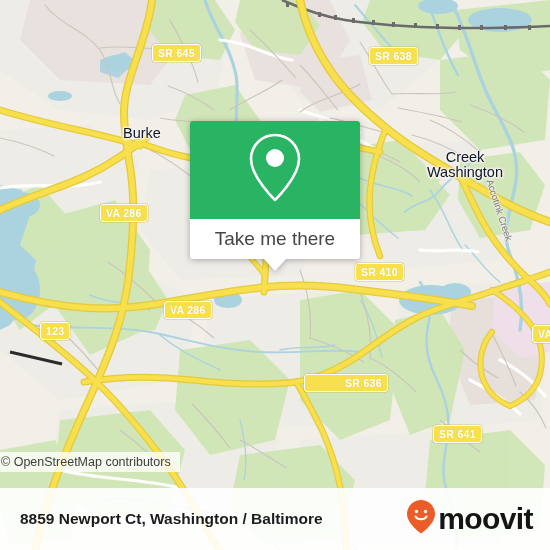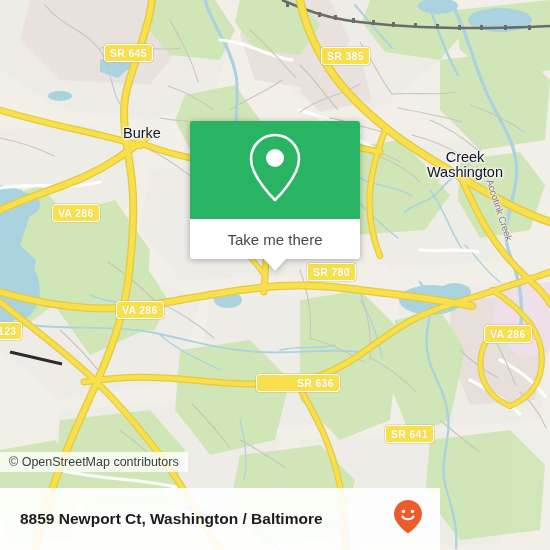--- a/index.html
+++ b/index.html
@@ -37,20 +37,21 @@
     font-size: 10.5px;
     font-weight: bold;
     letter-spacing: 0.3px;
     line-height: 14px;
     height: 14px;
     padding: 1px 5px 1px 5px;
     white-space: nowrap;
     box-shadow: 0 0 0 0.5px rgba(190,170,40,0.55);
     text-shadow: 0 0 1px rgba(140,120,20,0.25);
     box-sizing: content-box;
+    margin-left: 48px;
   }
   
   .place-label {
     position: absolute;
     color: #0f172a;
     font-size: 14.5px;
     white-space: nowrap;
     text-shadow:
       1.5px 0 2px #f6f3ee, -1.5px 0 2px #f6f3ee,
       0 1.5px 2px #f6f3ee, 0 -1.5px 2px #f6f3ee,
@@ -82,21 +83,21 @@
     justify-content: center;
   }
   #callout-bottom {
     background: #ffffff;
     height: 40px;
     border-radius: 0 0 3px 3px;
     display: flex;
     align-items: center;
     justify-content: center;
     color: #464646;
-    font-size: 15px;
+    font-size: 19px;
   }
   #callout-tail {
     position: absolute;
     left: 50%;
     margin-left: -11px;
     top: 138px;
     width: 0; height: 0;
     border-left: 11px solid transparent;
     border-right: 11px solid transparent;
     border-top: 12px solid #ffffff;
@@ -104,29 +105,29 @@
 
   
   #attribution {
     position: absolute;
     left: 0; top: 452px;
     height: 20px;
     background: rgba(255,255,255,0.78);
     color: #3d3d3d;
     font-size: 12.5px;
     line-height: 20px;
-    padding: 0 9px 0 9px;
+    padding: 0 9px 0 1px;
     white-space: nowrap;
   }
 
   
   #footer {
     position: absolute;
     left: 0; top: 488px;
-    width: 440px; height: 62px;
+    width: 550px; height: 62px;
     background: rgba(255,255,255,0.90);
     display: flex;
     align-items: center;
     justify-content: space-between;
     box-sizing: border-box;
     padding: 0 17px 0 20px;
   }
   #footer-title {
     color: #1c1c1c;
     font-size: 15.5px;
@@ -362,25 +363,25 @@
     <div class="place-label" style="left:114px; top:126px; width:56px;">Burke</div>
 
     <div class="place-label" style="left:415px; top:150px; width:100px;">
       <div>Creek</div>
       <div>Washington</div>
     </div>
 
     <div class="creek-label" style="left:495px; top:178px; transform: rotate(72deg); transform-origin: left top;">Accotink Creek</div>
 
     <div class="shield" style="left:104px; top:44px;">SR 645</div>
-    <div class="shield" style="left:321px; top:47px;">SR 385</div>
+    <div class="shield" style="left:321px; top:47px;">SR 638</div>
     <div class="shield" style="left:52px; top:204px;">VA 286</div>
     <div class="shield" style="left:-8px; top:322px;">123</div>
     <div class="shield" style="left:116px; top:301px;">VA 286</div>
-    <div class="shield" style="left:307px; top:263px;">SR 780</div>
+    <div class="shield" style="left:307px; top:263px;">SR 410</div>
     <div class="shield" style="left:484px; top:325px;">VA 286</div>
     <div class="shield" style="left:256px; top:374px;padding-left:40px;">SR 636</div>
     <div class="shield" style="left:385px; top:425px;">SR 641</div>
 
     <div id="callout">
       <div id="callout-top">
         <span>
           <svg width="58" height="72" viewBox="0 0 58 72" fill="none">
             <path d="M29 3 C15.7 3 5 13.7 5 27 C5 45 29 68 29 68 C29 68 53 45 53 27 C53 13.7 42.3 3 29 3 Z" stroke="#ffffff" stroke-width="2.6" fill="none" stroke-linejoin="round"></path>
             <circle cx="29" cy="26" r="9" fill="#ffffff"></circle>
@@ -400,16 +401,17 @@
     <div id="footer-title">8859 Newport Ct, Washington / Baltimore</div>
     <div id="brand">
       <span>
         <svg width="30" height="36" viewBox="0 0 30 36">
           <path d="M15 1 C7.3 1 1 7.3 1 15 C1 25 15 34.5 15 34.5 C15 34.5 29 25 29 15 C29 7.3 22.7 1 15 1 Z" fill="#ec5c28"></path>
           <circle cx="10.5" cy="12.5" r="1.7" fill="#ffffff"></circle>
           <circle cx="19.5" cy="12.5" r="1.7" fill="#ffffff"></circle>
           <path d="M9.5 17.5 C11.5 21.2 18.5 21.2 20.5 17.5" stroke="#ffffff" stroke-width="2" fill="none" stroke-linecap="round"></path>
         </svg>
       </span>
+      <span id="brand-text">moovit</span>
     </div>
   </div>
 
 </div>
 
 </body></html>

